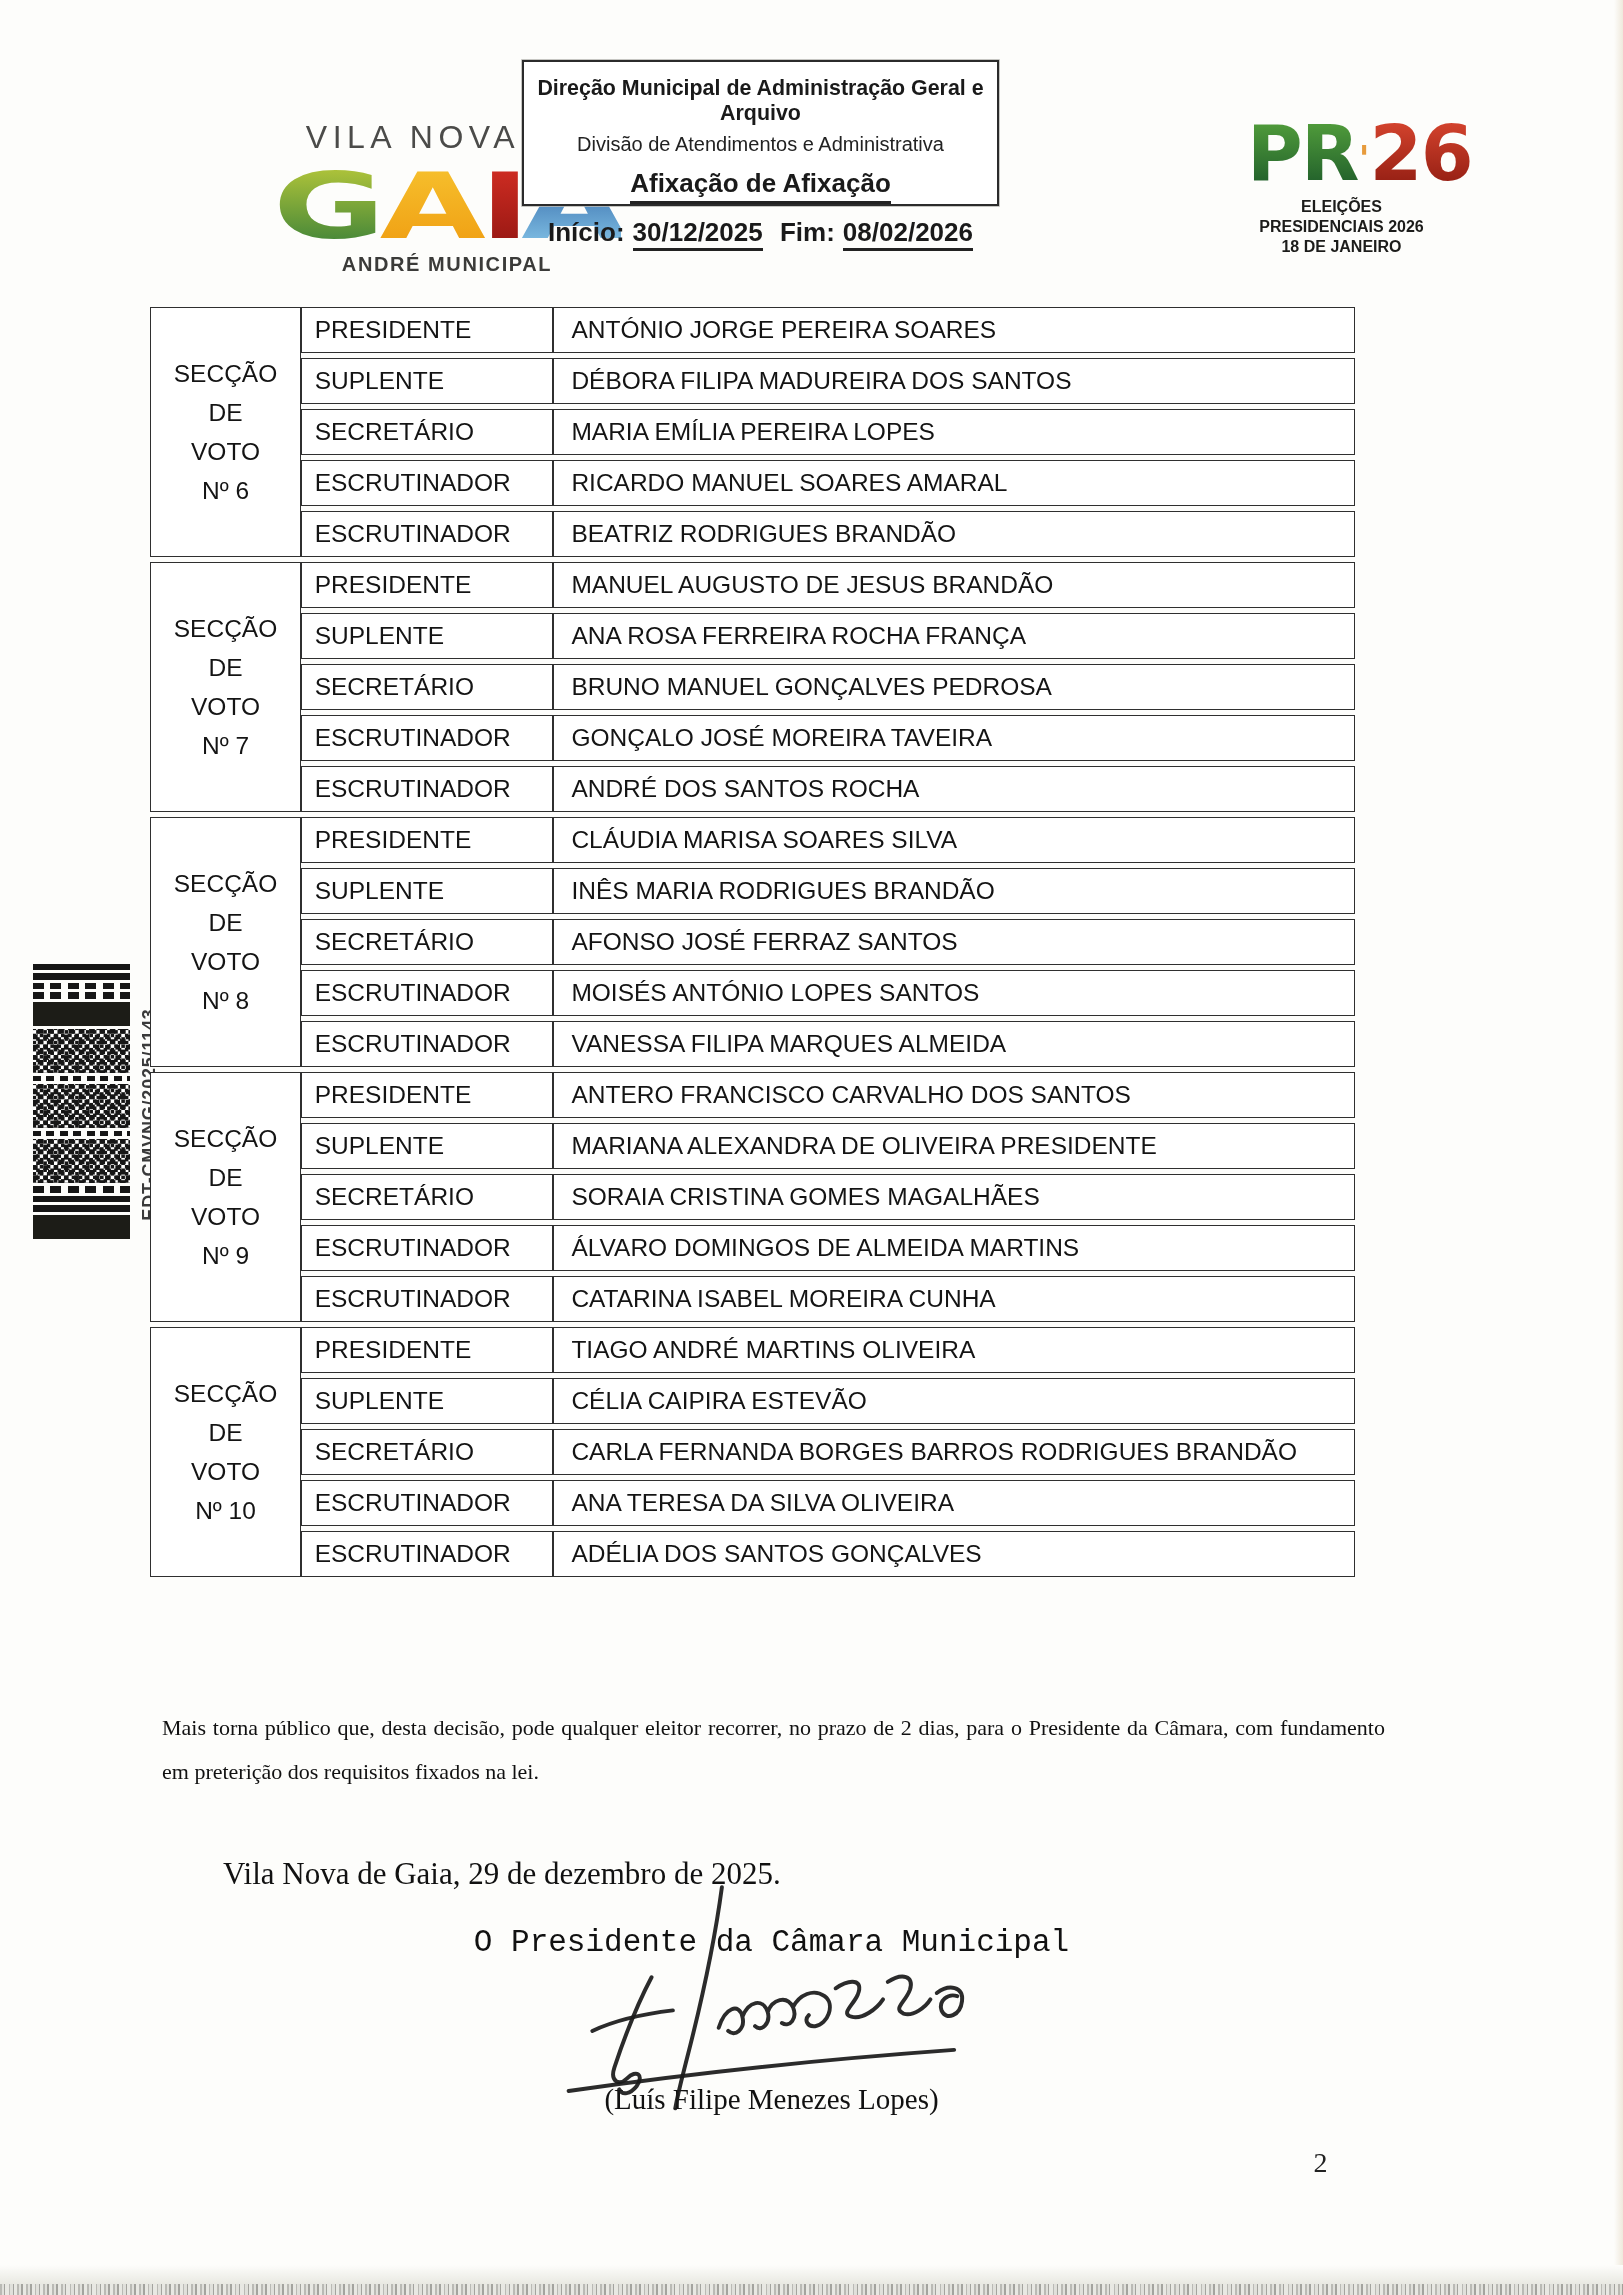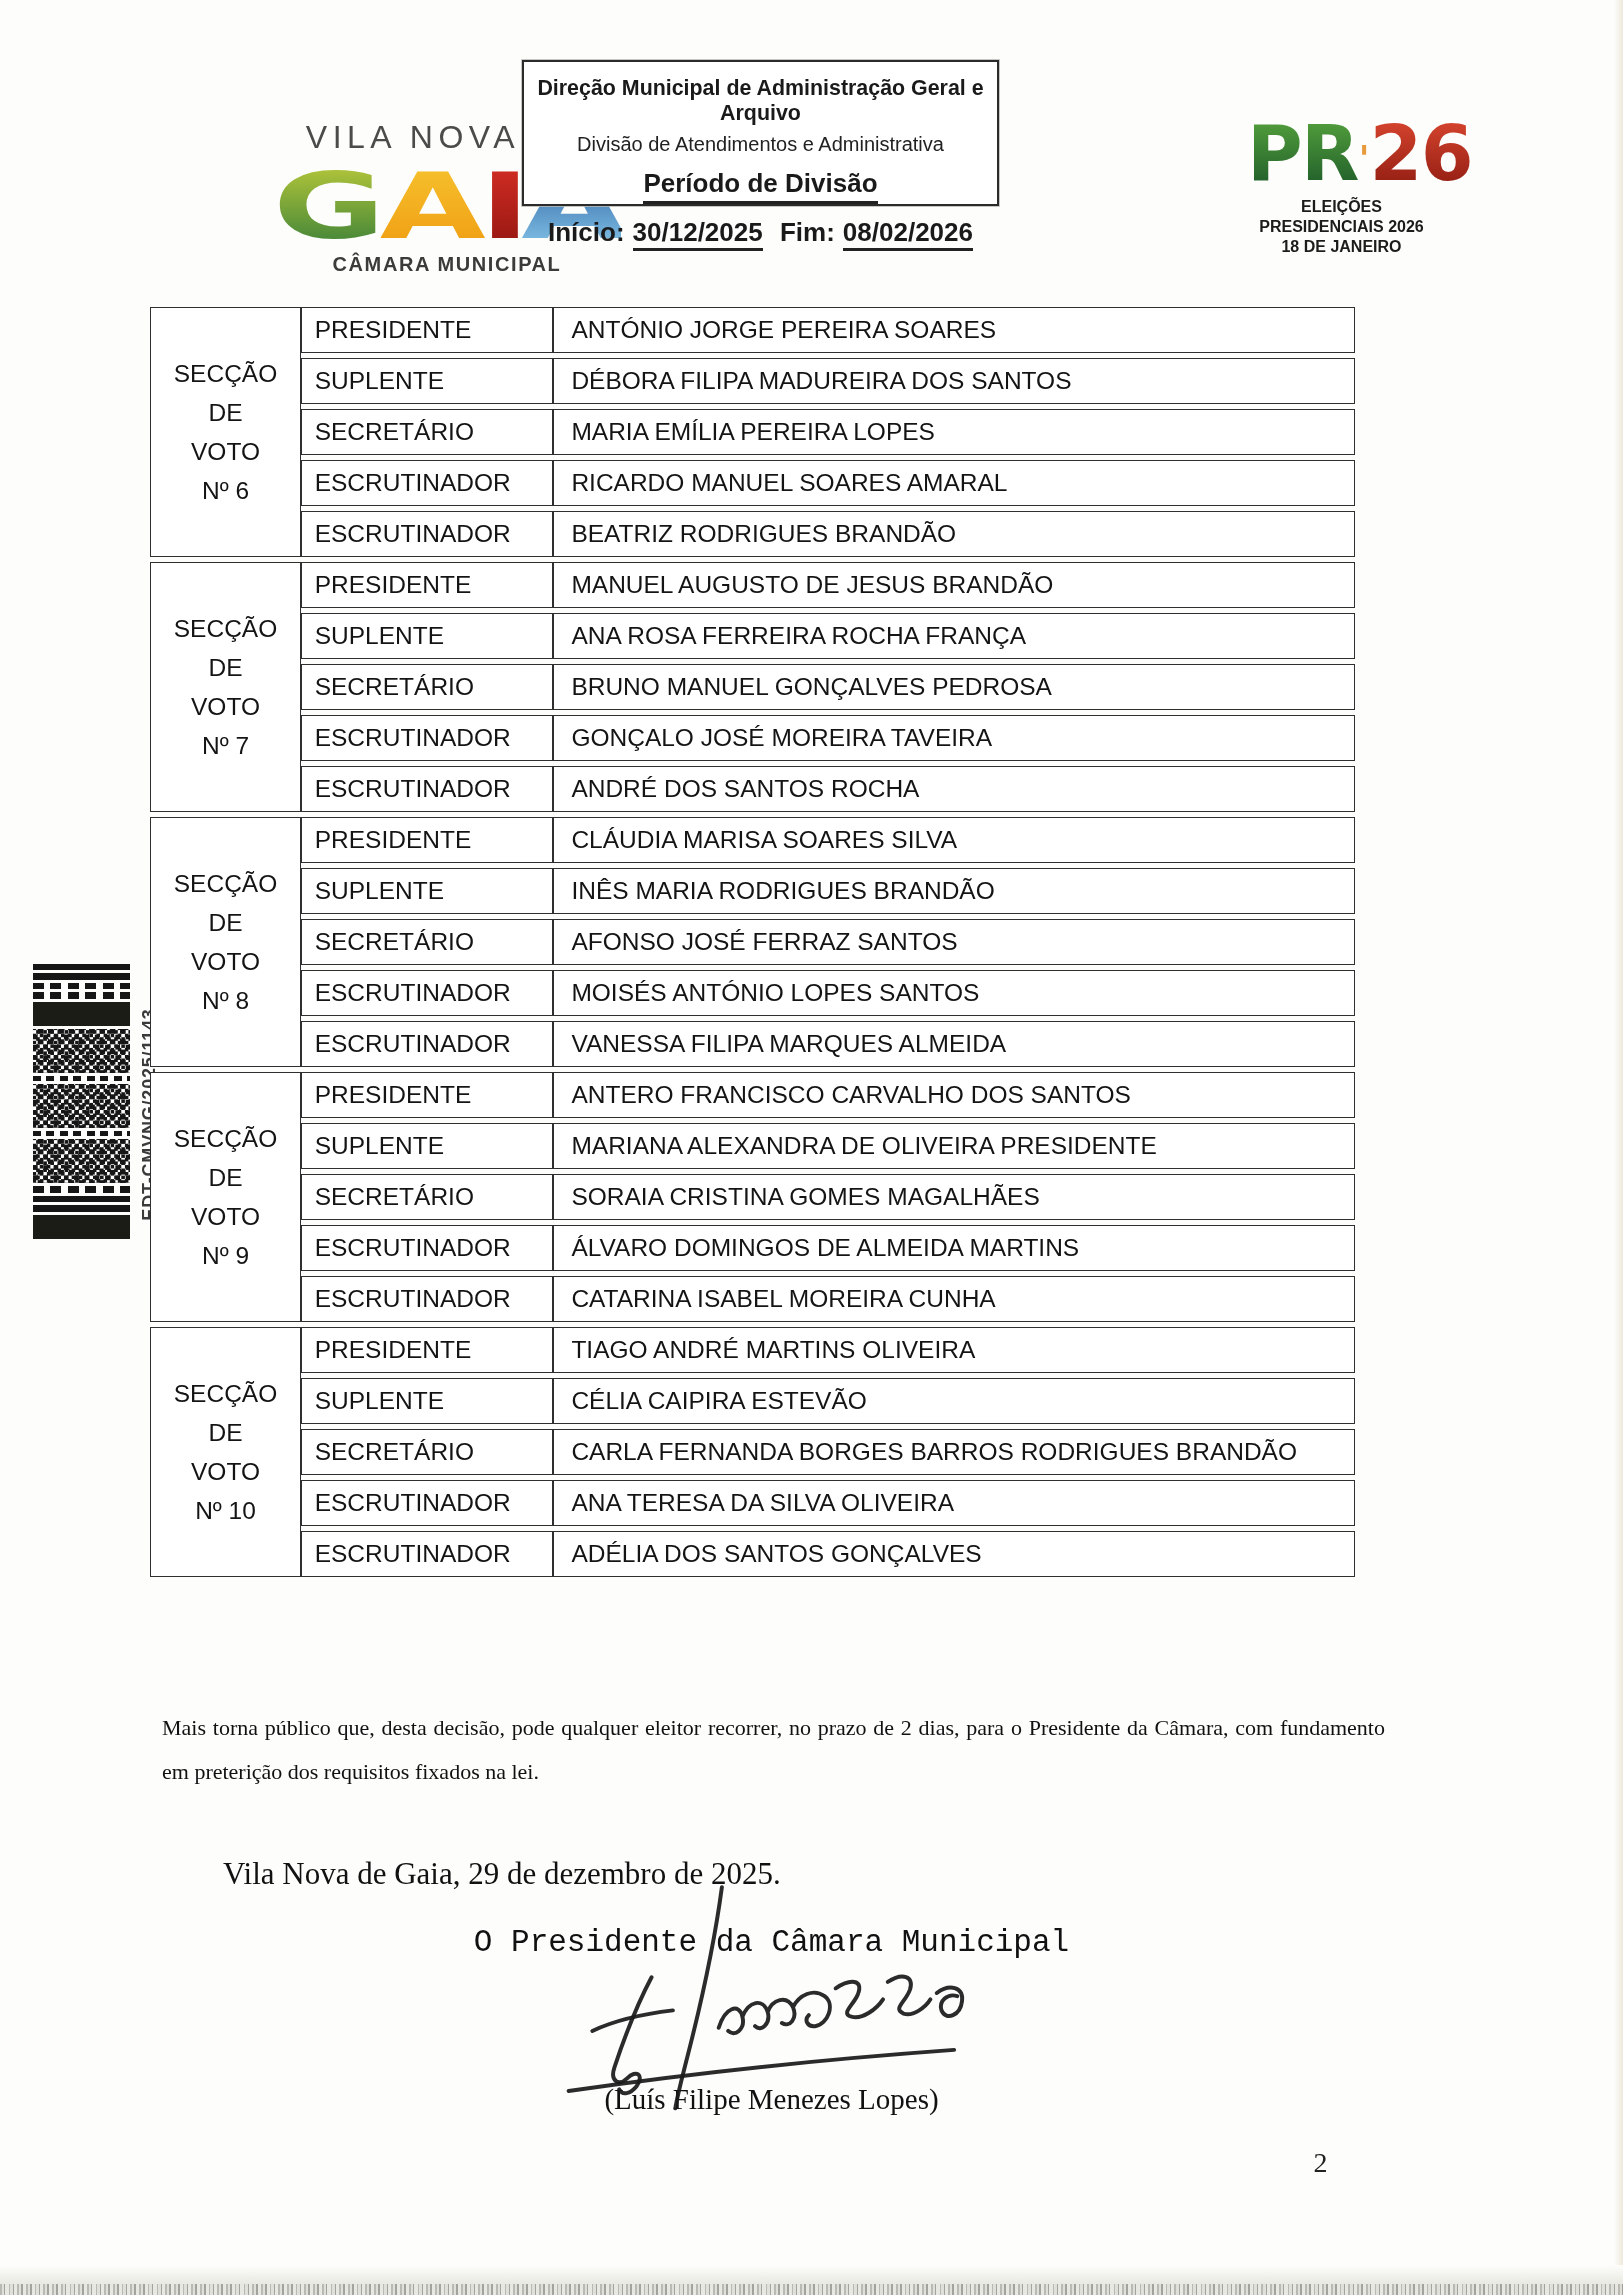--- a/index.html
+++ b/index.html
@@ -122,27 +122,27 @@
       <linearGradient id="gA2" x1="0" y1="0" x2="0" y2="1">
         <stop offset="0" stop-color="#1c4f96"></stop>
           <stop offset="1" stop-color="#8fd0f0"></stop>
       </linearGradient>
     </defs>
     <text class="gl" x="0" y="102" fill="url(#gG)">G</text>
     <text class="gl" x="92" y="102" fill="url(#gA1)">A</text>
     <text class="gl" x="178" y="102" fill="url(#gI)">I</text>
     <text class="gl" x="214" y="102" fill="url(#gA2)">A</text>
   </svg>
-  <div class="logo-bottom">CÂMARA MUNICIPAL</div>
+  <div class="logo-bottom">ANDRÉ MUNICIPAL</div>
 </div>
 
 <div class="affix-box">
   <div class="affix-dept">Direção Municipal de Administração Geral e Arquivo</div>
   <div class="affix-div">Divisão de Atendimentos e Administrativa</div>
-  <div><span class="affix-title">Período de Divisão</span></div>
+  <div><span class="affix-title">Afixação de Afixação</span></div>
   <div class="affix-dates">
     <span>
       <span>Início:</span><span class="affix-date-val">30/12/2025</span>
     </span>
     <span>
       <span>Fim:</span><span class="affix-date-val">08/02/2026</span>
     </span>
   </div>
 </div>
 

